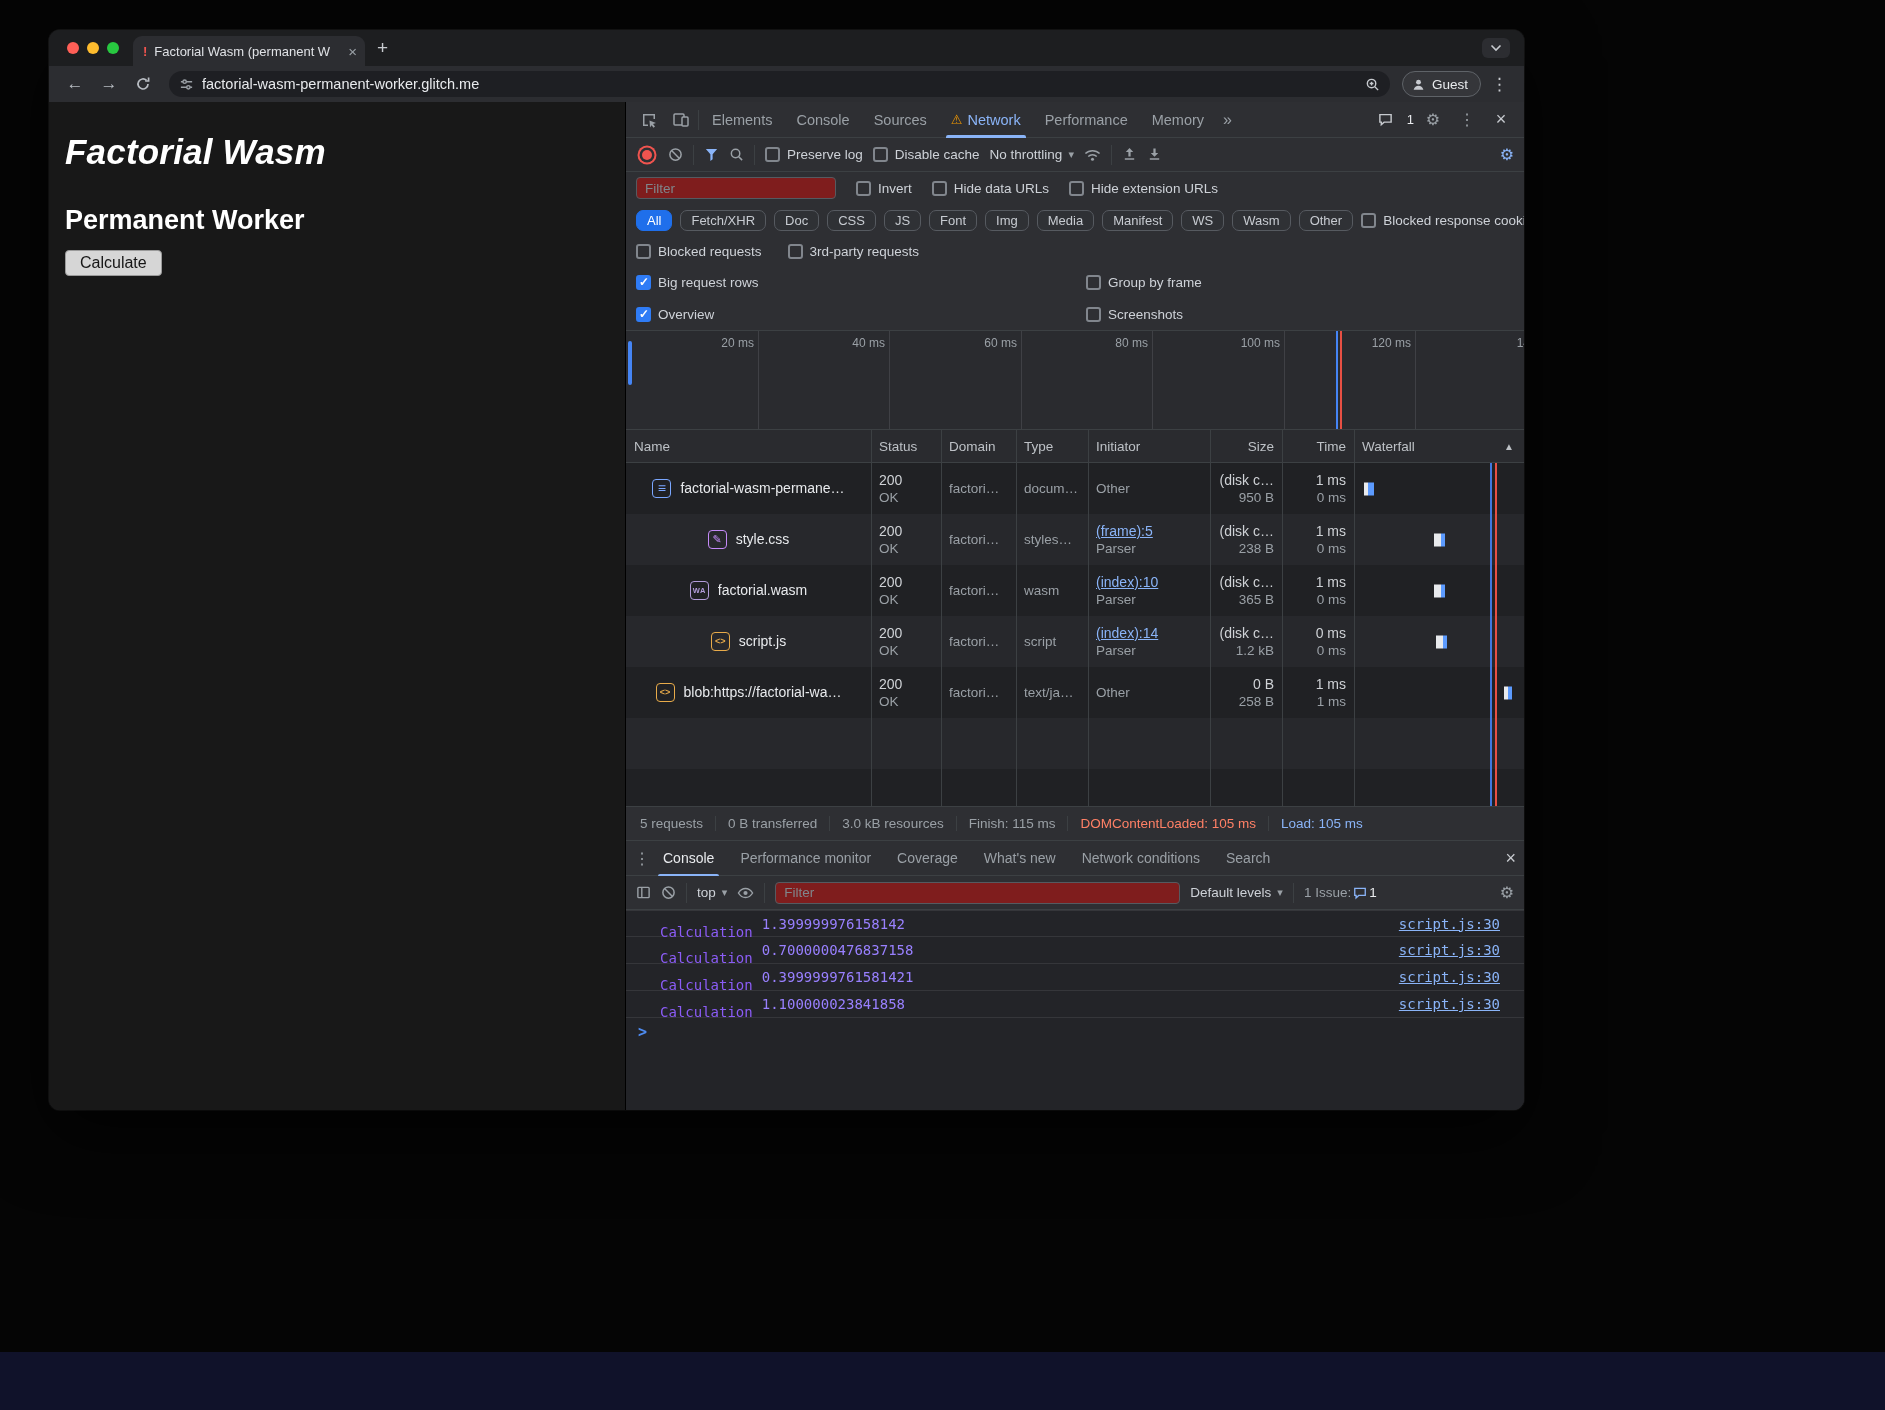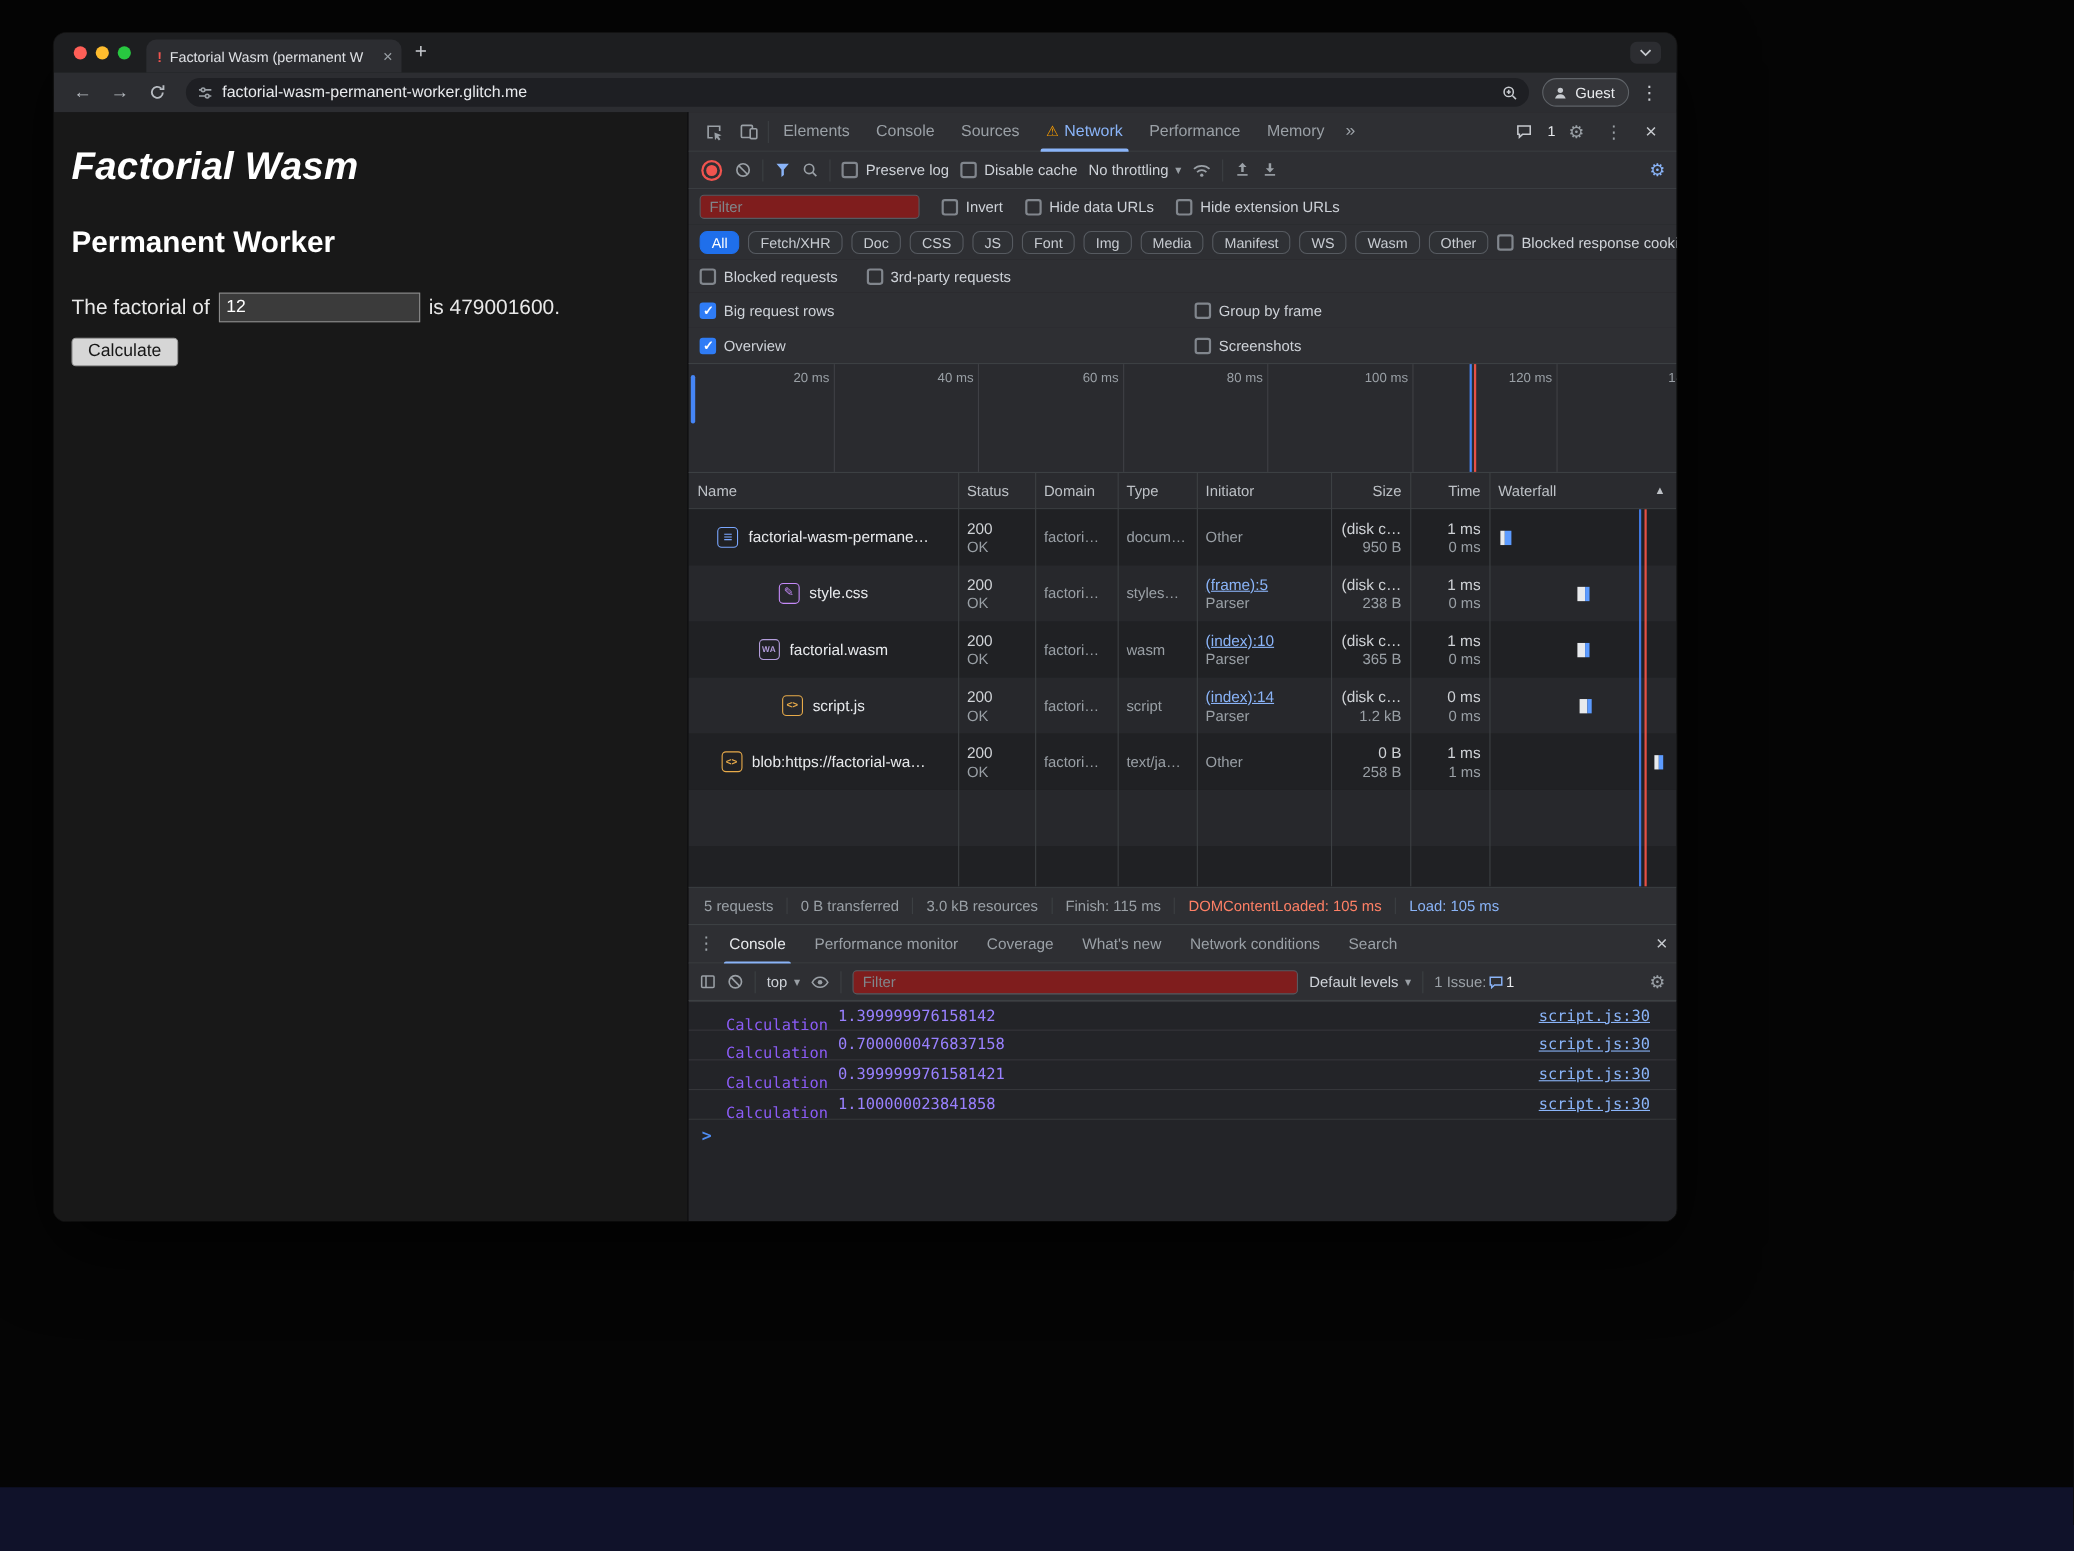--- a/index.html
+++ b/index.html
@@ -236,25 +236,20 @@
       <span>Guest</span>
     </div>
     <span class="kebab">⋮</span>
   </div>
 
   <div class="contents">
 
     <div class="page">
       <h1>Factorial Wasm</h1>
       <h2>Permanent Worker</h2>
-      <div class="factline">
-        <span>The factorial of</span>
-        <input type="text" value="12" style="">
-        <span>is 479001600.</span>
-      </div>
       <button class="calc">Calculate</button>
     </div>
 
     <div class="devtools">
 
       <div class="dt-tabbar">
         <span class="icn">
           <svg width="18" height="18" viewBox="0 0 18 18">
               <path d="M3 3 H15 V8 H13.5 V4.5 H4.5 V13.5 H8 V15 H3 Z" fill="#9aa0a6"></path>
               <path d="M9.5 9.5 L16 12 L13 13 L15 15.5 L13.5 16.8 L11.6 14.2 L10 16.5 Z" fill="#9aa0a6"></path>

